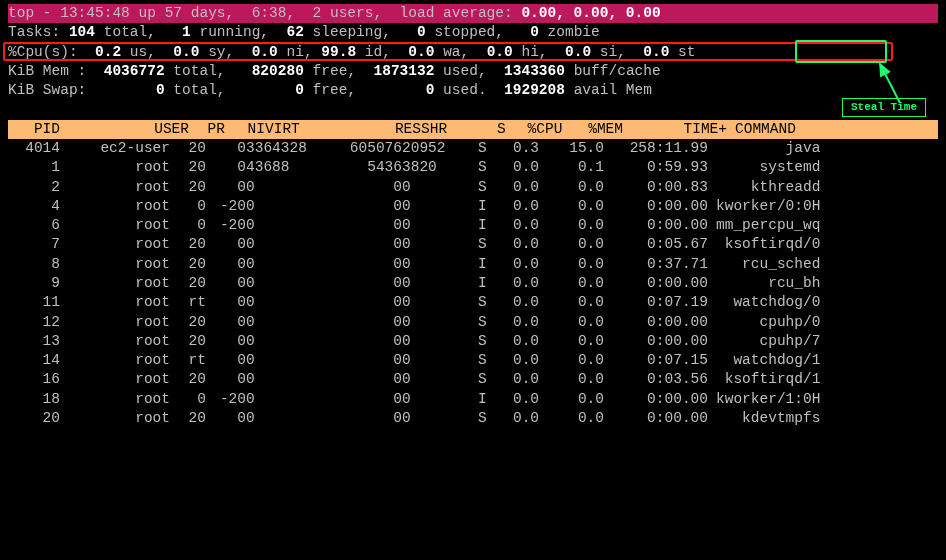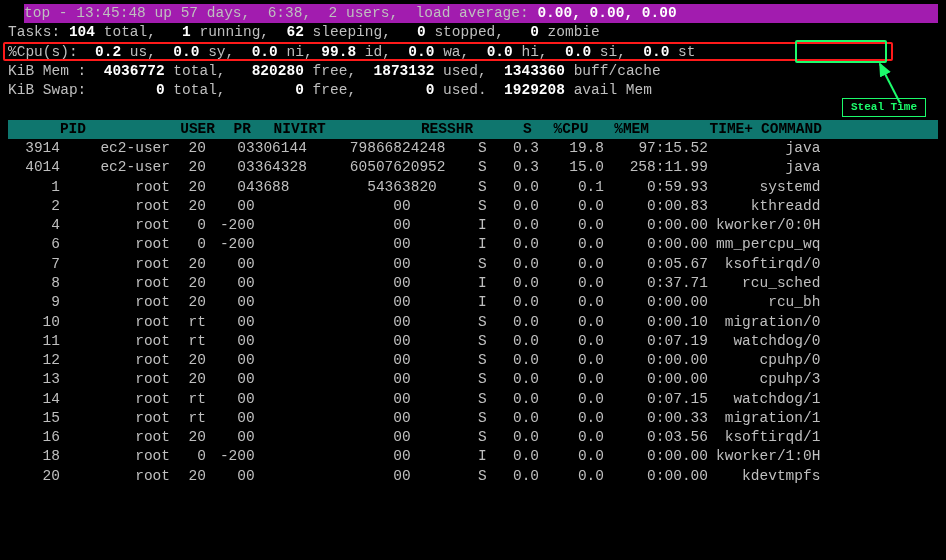--- a/index.html
+++ b/index.html
@@ -1,19 +1,19 @@
 <!DOCTYPE html>
 <html><head>
 <meta charset="utf-8">
 <style>
   html,body{margin:0;padding:0;background:#000;color:#bfbfbf;font-family:"Courier New",Courier,monospace;font-size:14.5px;line-height:1.33;}
   .screen{position:relative;width:946px;height:560px;overflow:hidden;padding:4px 8px;box-sizing:border-box;}
   .b{font-weight:bold;color:#fff;}
-  .headerRow{background:#a21caf;margin-left:16px;}
-  .sepRow{background:#0f766e;color:#000;font-weight:bold;display:flex;padding-left:26px;}
+  .headerRow{background:#be185d;}
+  .sepRow{background:#fdba74;color:#000;font-weight:normal;display:flex;}
   table{border-collapse:collapse;}
   td{padding:0;white-space:pre;}
   .c-pid{width:52px;text-align:right;}
   .c-user{width:104px;text-align:right;margin-left:19px;}
   .c-pr{width:36px;text-align:right;}
   .c-ni{width:40px;text-align:right;}
   .c-virt{width:82px;}
   .c-res{width:74px;text-align:right;}
   .c-shr{width:70px;}
   .c-s{width:22px;text-align:left;padding-left:6px;}
@@ -57,35 +57,20 @@
   <span class="c-cpu">%CPU</span>
   <span class="c-mem">%MEM</span>
   <span class="c-time">TIME+</span>
   <span class="c-cmd">COMMAND</span>
   <span style="flex:1"></span>
 </div>
 
 <table>
       <tbody id="proc-body">
         <tr>
-          <td class="c-pid">3914</td>
-          <td style="width: 6px;"></td>
-          <td class="c-user">ec2-user</td>
-          <td class="c-pr">20</td>
-          <td class="c-ni">0</td>
-          <td class="c-virt">3306144</td>
-          <td class="c-res">798668</td>
-          <td class="c-shr">24248</td>
-          <td class="c-s">S</td>
-          <td class="c-cpu">0.3</td>
-          <td class="c-mem">19.8</td>
-          <td class="c-time">97:15.52</td>
-          <td class="c-cmd">java</td>
-        </tr>
-        <tr>
           <td class="c-pid">4014</td>
           <td style="width: 6px;"></td>
           <td class="c-user">ec2-user</td>
           <td class="c-pr">20</td>
           <td class="c-ni">0</td>
           <td class="c-virt">3364328</td>
           <td class="c-res">605076</td>
           <td class="c-shr">20952</td>
           <td class="c-s">S</td>
           <td class="c-cpu">0.3</td>
@@ -192,35 +177,20 @@
           <td class="c-virt">0</td>
           <td class="c-res">0</td>
           <td class="c-shr">0</td>
           <td class="c-s">I</td>
           <td class="c-cpu">0.0</td>
           <td class="c-mem">0.0</td>
           <td class="c-time">0:00.00</td>
           <td class="c-cmd">rcu_bh</td>
         </tr>
         <tr>
-          <td class="c-pid">10</td>
-          <td style="width: 6px;"></td>
-          <td class="c-user">root</td>
-          <td class="c-pr">rt</td>
-          <td class="c-ni">0</td>
-          <td class="c-virt">0</td>
-          <td class="c-res">0</td>
-          <td class="c-shr">0</td>
-          <td class="c-s">S</td>
-          <td class="c-cpu">0.0</td>
-          <td class="c-mem">0.0</td>
-          <td class="c-time">0:00.10</td>
-          <td class="c-cmd">migration/0</td>
-        </tr>
-        <tr>
           <td class="c-pid">11</td>
           <td style="width: 6px;"></td>
           <td class="c-user">root</td>
           <td class="c-pr">rt</td>
           <td class="c-ni">0</td>
           <td class="c-virt">0</td>
           <td class="c-res">0</td>
           <td class="c-shr">0</td>
           <td class="c-s">S</td>
           <td class="c-cpu">0.0</td>
@@ -249,51 +219,36 @@
           <td class="c-user">root</td>
           <td class="c-pr">20</td>
           <td class="c-ni">0</td>
           <td class="c-virt">0</td>
           <td class="c-res">0</td>
           <td class="c-shr">0</td>
           <td class="c-s">S</td>
           <td class="c-cpu">0.0</td>
           <td class="c-mem">0.0</td>
           <td class="c-time">0:00.00</td>
-          <td class="c-cmd">cpuhp/3</td>
+          <td class="c-cmd">cpuhp/7</td>
         </tr>
         <tr>
           <td class="c-pid">14</td>
           <td style="width: 6px;"></td>
           <td class="c-user">root</td>
           <td class="c-pr">rt</td>
           <td class="c-ni">0</td>
           <td class="c-virt">0</td>
           <td class="c-res">0</td>
           <td class="c-shr">0</td>
           <td class="c-s">S</td>
           <td class="c-cpu">0.0</td>
           <td class="c-mem">0.0</td>
           <td class="c-time">0:07.15</td>
           <td class="c-cmd">watchdog/1</td>
-        </tr>
-        <tr>
-          <td class="c-pid">15</td>
-          <td style="width: 6px;"></td>
-          <td class="c-user">root</td>
-          <td class="c-pr">rt</td>
-          <td class="c-ni">0</td>
-          <td class="c-virt">0</td>
-          <td class="c-res">0</td>
-          <td class="c-shr">0</td>
-          <td class="c-s">S</td>
-          <td class="c-cpu">0.0</td>
-          <td class="c-mem">0.0</td>
-          <td class="c-time">0:00.33</td>
-          <td class="c-cmd">migration/1</td>
         </tr>
         <tr>
           <td class="c-pid">16</td>
           <td style="width: 6px;"></td>
           <td class="c-user">root</td>
           <td class="c-pr">20</td>
           <td class="c-ni">0</td>
           <td class="c-virt">0</td>
           <td class="c-res">0</td>
           <td class="c-shr">0</td>

